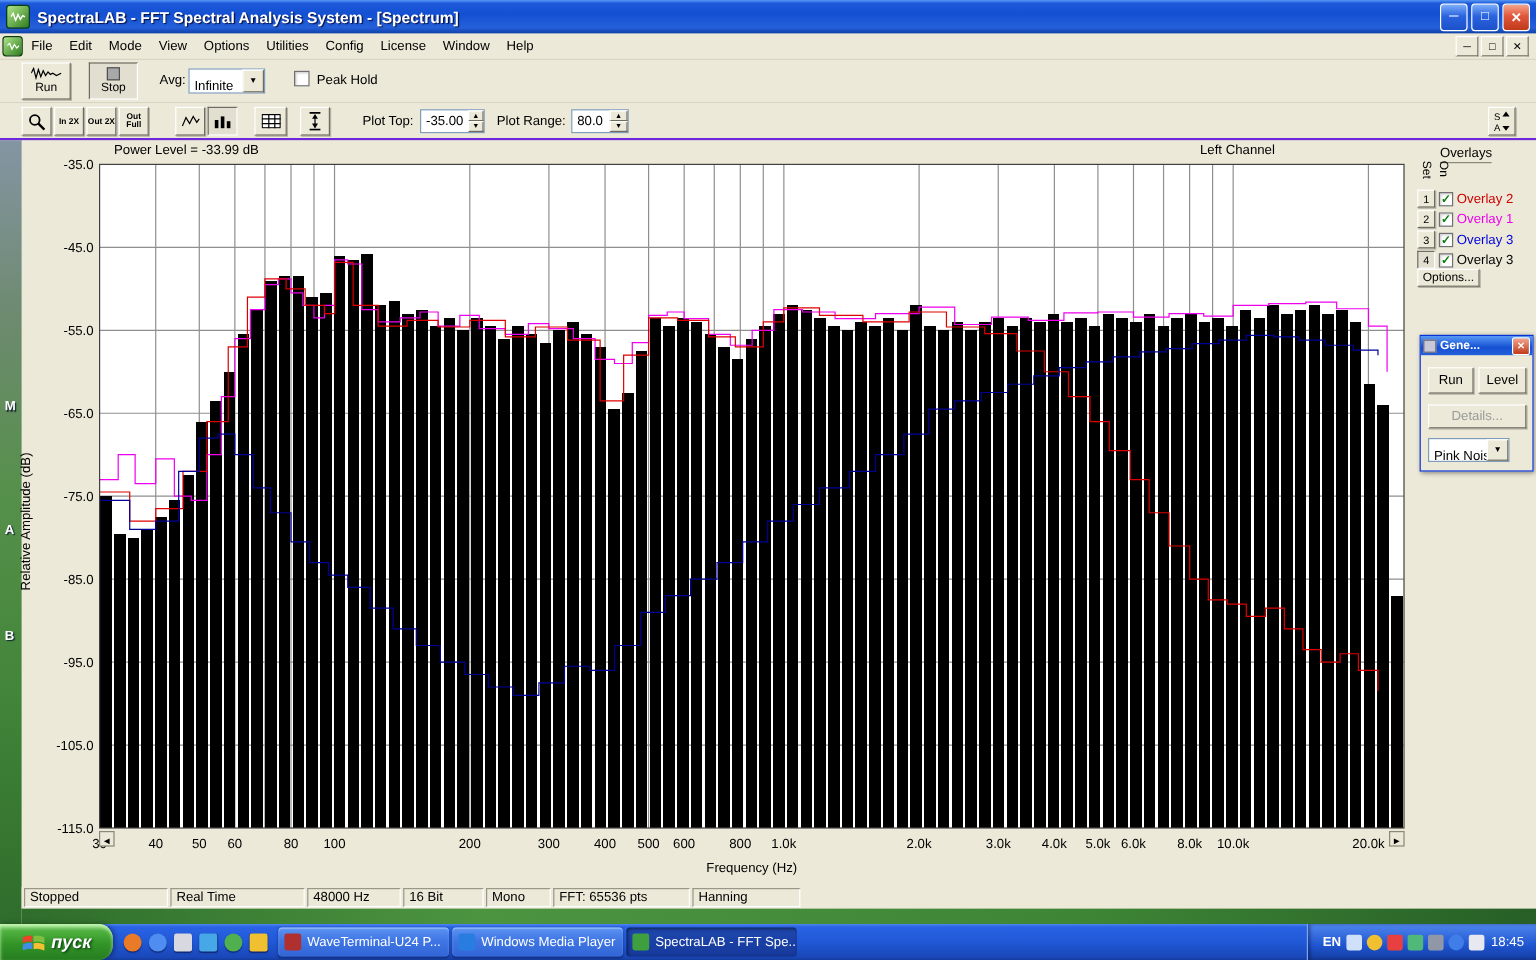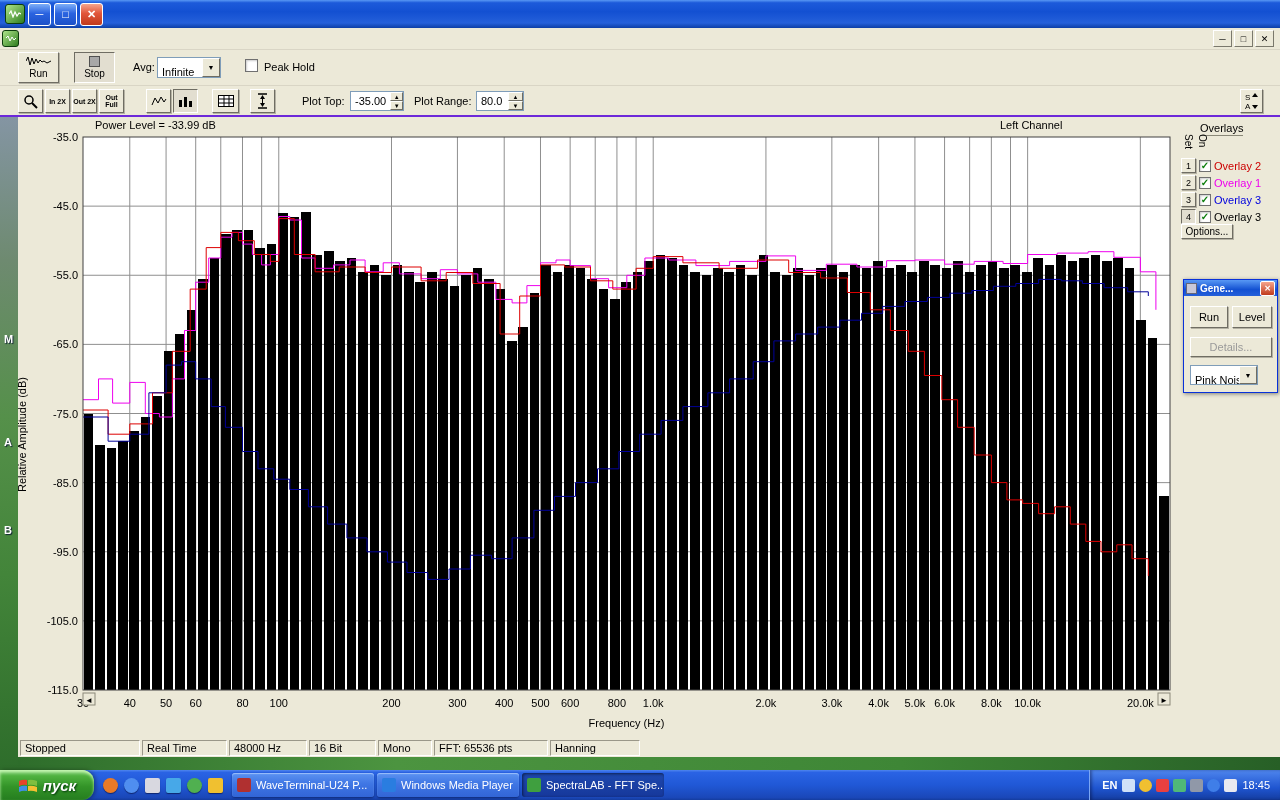--- a/index.html
+++ b/index.html
@@ -94,31 +94,44 @@
 </style>
 </head>
 <body>
 
 <div class="abs titlebar">
   <span class="app-icon16">
     <svg width="12" height="8">
         <polyline points="0,4 2,1 4,7 6,2 8,6 10,3 12,4" fill="none" stroke="#fff" stroke-width="1.2"></polyline>
       </svg>
   </span>
+  <span class="titletext">SpectraLAB - FFT Spectral Analysis System - [Spectrum]</span>
   <span class="winbtn">─</span>
   <span class="winbtn">□</span>
   <span class="winbtn close">✕</span>
 </div>
 
 <div class="abs menubar">
   <span class="app-icon16" style="width:15px;height:15px;">
     <svg width="10" height="7">
         <polyline points="0,3 2,1 4,6 6,2 8,5 10,3" fill="none" stroke="#fff" stroke-width="1"></polyline>
       </svg>
   </span>
+  <div id="menu-items" style="display:flex;">
+      <span class="menu-item">File</span>
+      <span class="menu-item">Edit</span>
+      <span class="menu-item">Mode</span>
+      <span class="menu-item">View</span>
+      <span class="menu-item">Options</span>
+      <span class="menu-item">Utilities</span>
+      <span class="menu-item">Config</span>
+      <span class="menu-item">License</span>
+      <span class="menu-item">Window</span>
+      <span class="menu-item">Help</span>
+    </div>
   <div class="mdi">
     <span class="mdibtn">─</span>
     <span class="mdibtn">□</span>
     <span class="mdibtn">✕</span>
   </div>
 </div>
 
 <div class="abs tbar" id="tb1">
   <div class="abs btn3d bigbtn" style="left:18px;top:2px;width:41px;height:31px;">
     <svg width="26" height="11">
@@ -450,21 +463,21 @@
     <span>Details...</span>
   </div>
   <div class="abs combo" style="left:6px;top:85px;width:68px;height:20px;">
     <span class="val">Pink Noise</span>
     <span class="drop">▼</span>
   </div>
 </div>
 
 <div class="abs statusbar" id="statusbar">
     <span class="seg" style="width: 120px;">Stopped</span>
-    <span class="seg" style="width: 85px;">Real Time</span>
+    <span class="seg" style="width: 112px;">Real Time</span>
     <span class="seg" style="width: 78px;">48000 Hz</span>
     <span class="seg" style="width: 67px;">16 Bit</span>
     <span class="seg" style="width: 54px;">Mono</span>
     <span class="seg" style="width: 114px;">FFT: 65536 pts</span>
     <span class="seg" style="width: 90px;">Hanning</span>
   </div>
 
 <div class="abs taskbar">
   <div class="startbtn">
     <svg width="20" height="17" viewBox="0 0 20 17">

